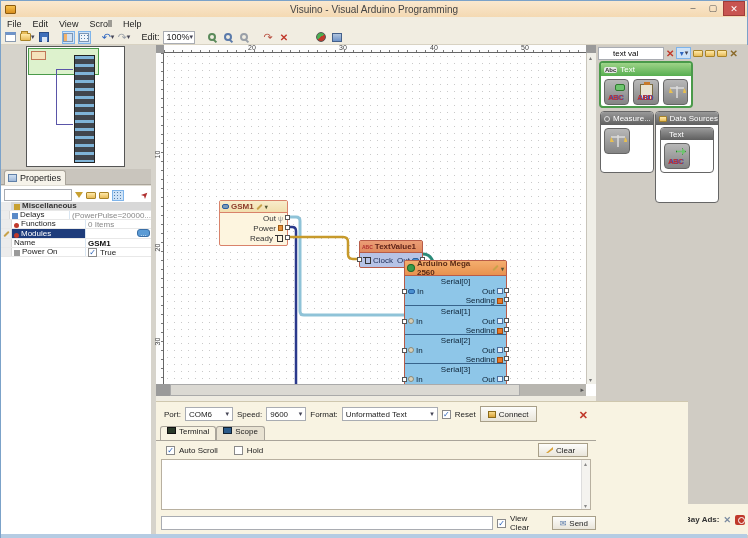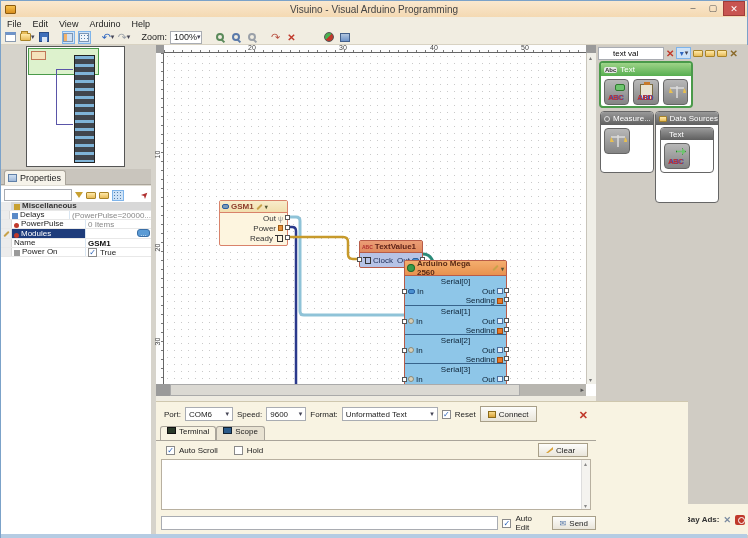--- a/index.html
+++ b/index.html
@@ -191,21 +191,21 @@
     <div id="title-text">Visuino - Visual Arduino Programming</div>
     <div class="winbtn" id="btn-min">–</div>
     <div class="winbtn" id="btn-max">▢</div>
     <div class="winbtn" id="btn-close">✕</div>
   </div>
 
   <div id="menubar">
     <span class="menu-item">File</span>
     <span class="menu-item">Edit</span>
     <span class="menu-item">View</span>
-    <span class="menu-item">Arduino</span>
+    <span class="menu-item">Scroll</span>
     <span class="menu-item">Help</span>
   </div>
 
   <div id="toolbar">
     <span class="tbtn">
         <span class="doc-icon"></span>
       </span>
     <span class="tbtn">
         <span class="folder-icon"></span>
         <span class="caret">▾</span>
@@ -223,21 +223,21 @@
     <span class="tb-sep"></span>
     <span class="tbtn">
         <span class="undo-glyph">↶</span>
         <span class="caret">▾</span>
       </span>
     <span class="tbtn">
         <span class="redo-glyph">↷</span>
         <span class="caret">▾</span>
       </span>
     <span class="tb-sep"></span>
-    <span>Zoom:</span>
+    <span>Edit:</span>
     <span class="combo" style="width:32px">
         <span>100%</span>
         <span class="caret">▾</span>
       </span>
     <span class="tb-sep"></span>
     <span class="tbtn">
         <span class="magnifier"></span>
       </span>
     <span class="tbtn">
         <span class="magnifier mag-blue"></span>
@@ -298,21 +298,21 @@
           <span class="plabel">
               <span class="sq-blue"></span>
               <span>Delays</span>
             </span>
           <span class="pvalue">(PowerPulse=20000...</span>
         </div>
         <div class="prow">
           <span class="pmargin"></span>
           <span class="plabel">
               <span class="dot-red"></span>
-              <span>PowerPulse</span>
+              <span>Functions</span>
             </span>
           <span class="pvalue">0 Items</span>
         </div>
         <div class="prow prow-sel" style="height:10px">
           <span class="pmargin">
               <span class="mini-wrench"></span>
             </span>
           <span class="plabel">
               <span class="dot-red"></span>
               <span>Modules</span>
@@ -647,21 +647,21 @@
     <div id="term-output">
       <div id="term-vscroll">
         <span style="position:absolute;top:0;left:2px">▴</span>
         <span style="position:absolute;bottom:0;left:2px">▾</span>
       </div>
     </div>
 
     <div id="send-row">
       <input id="send-input" style="">
       <span class="cb">✓</span>
-      <span class="ulabel">Auto Edit</span>
+      <span class="ulabel">View Clear</span>
       <span class="push-btn" style="height:14px">
           <span class="env-glyph">✉</span>
           <span>Send</span>
         </span>
     </div>
   </div>
 
   <div id="window-bottom-strip"></div>
 </div>
 

